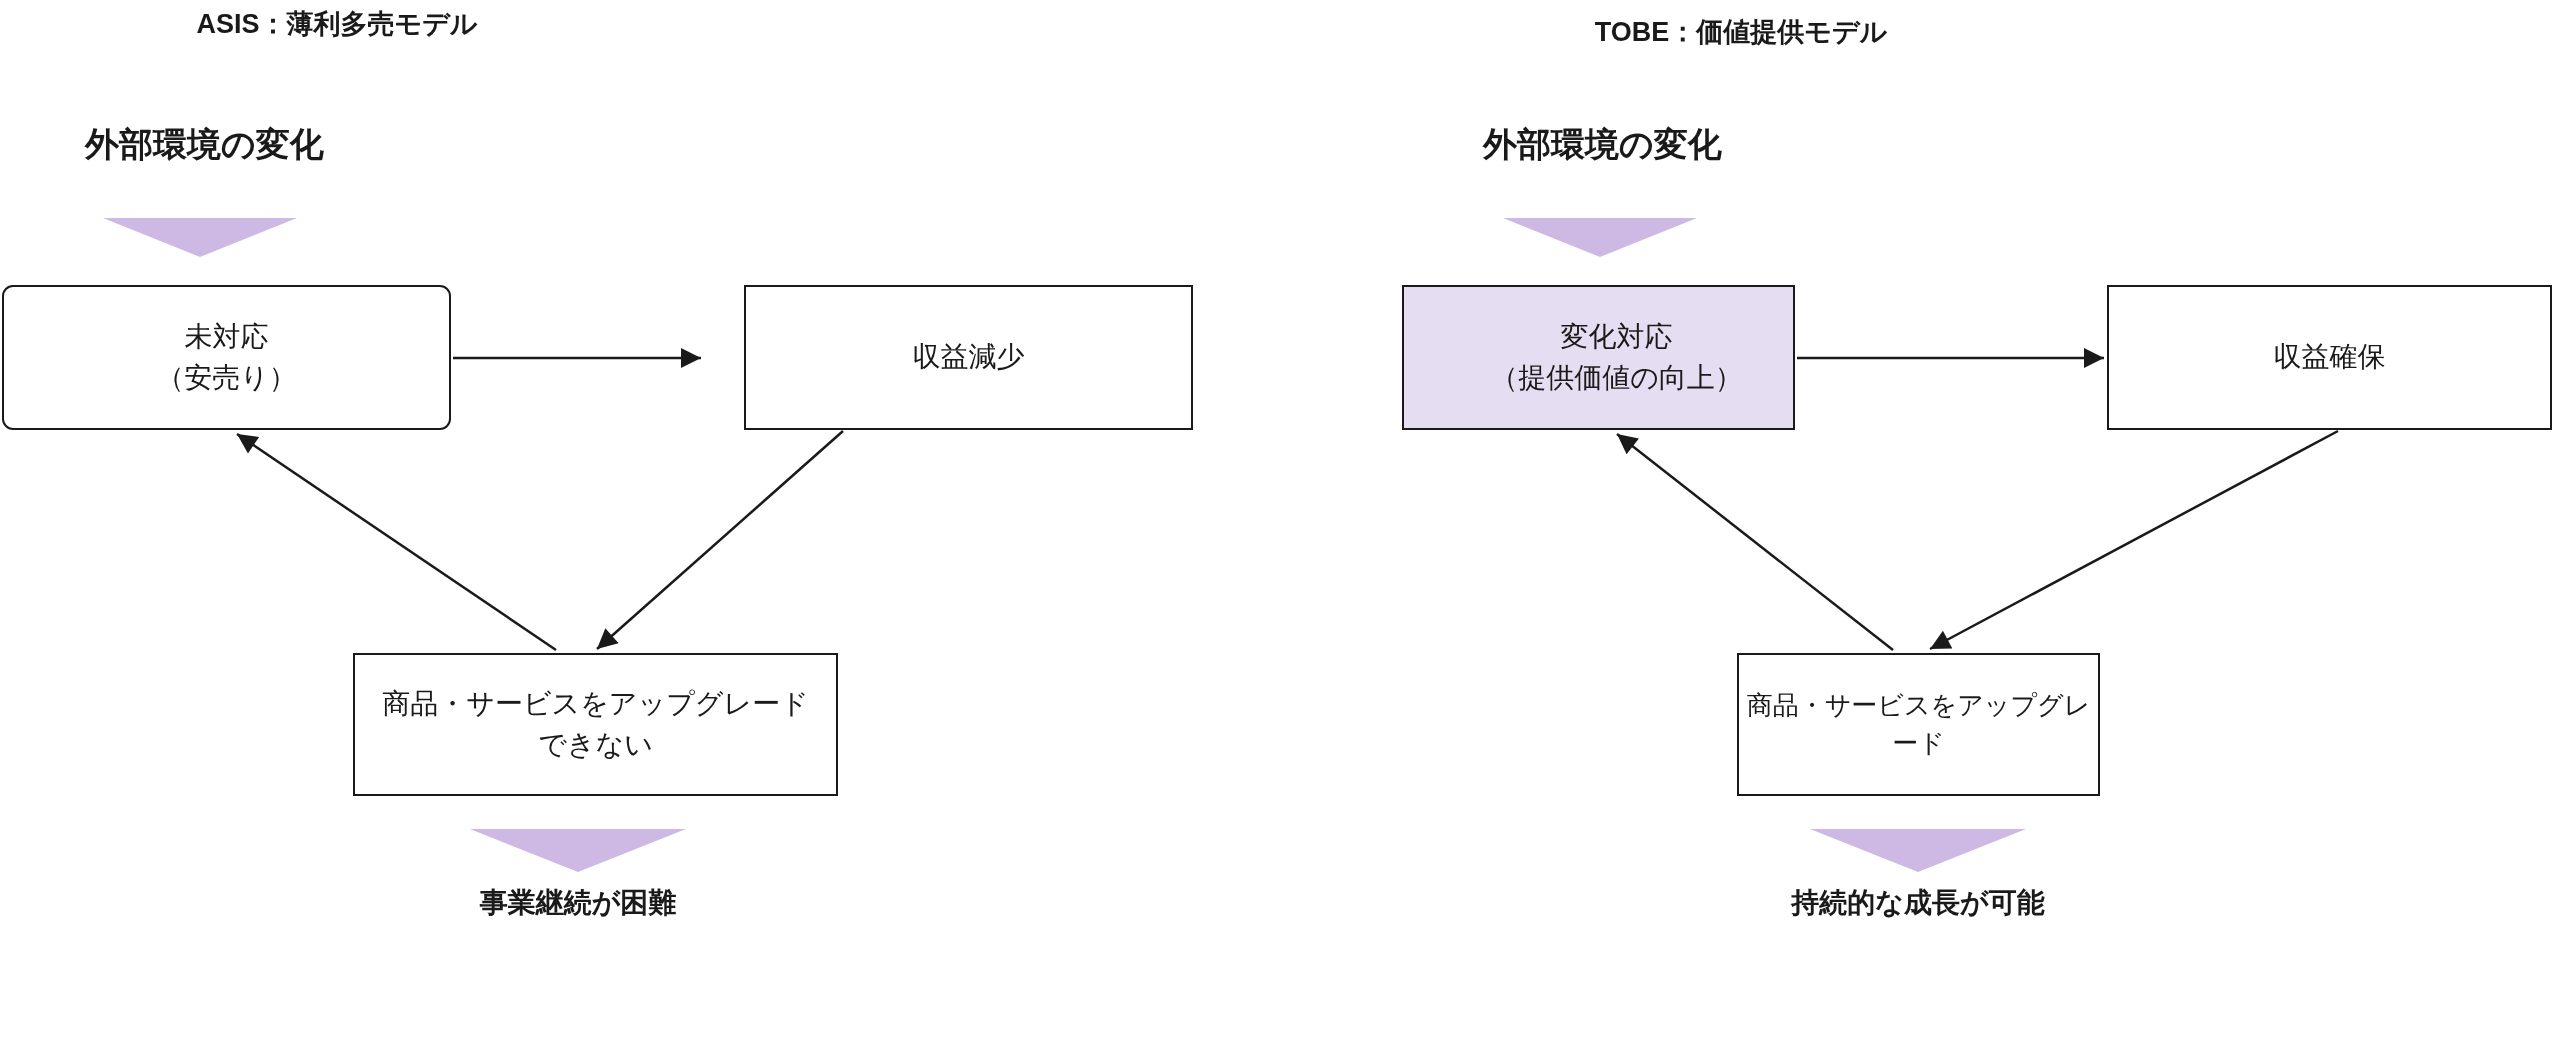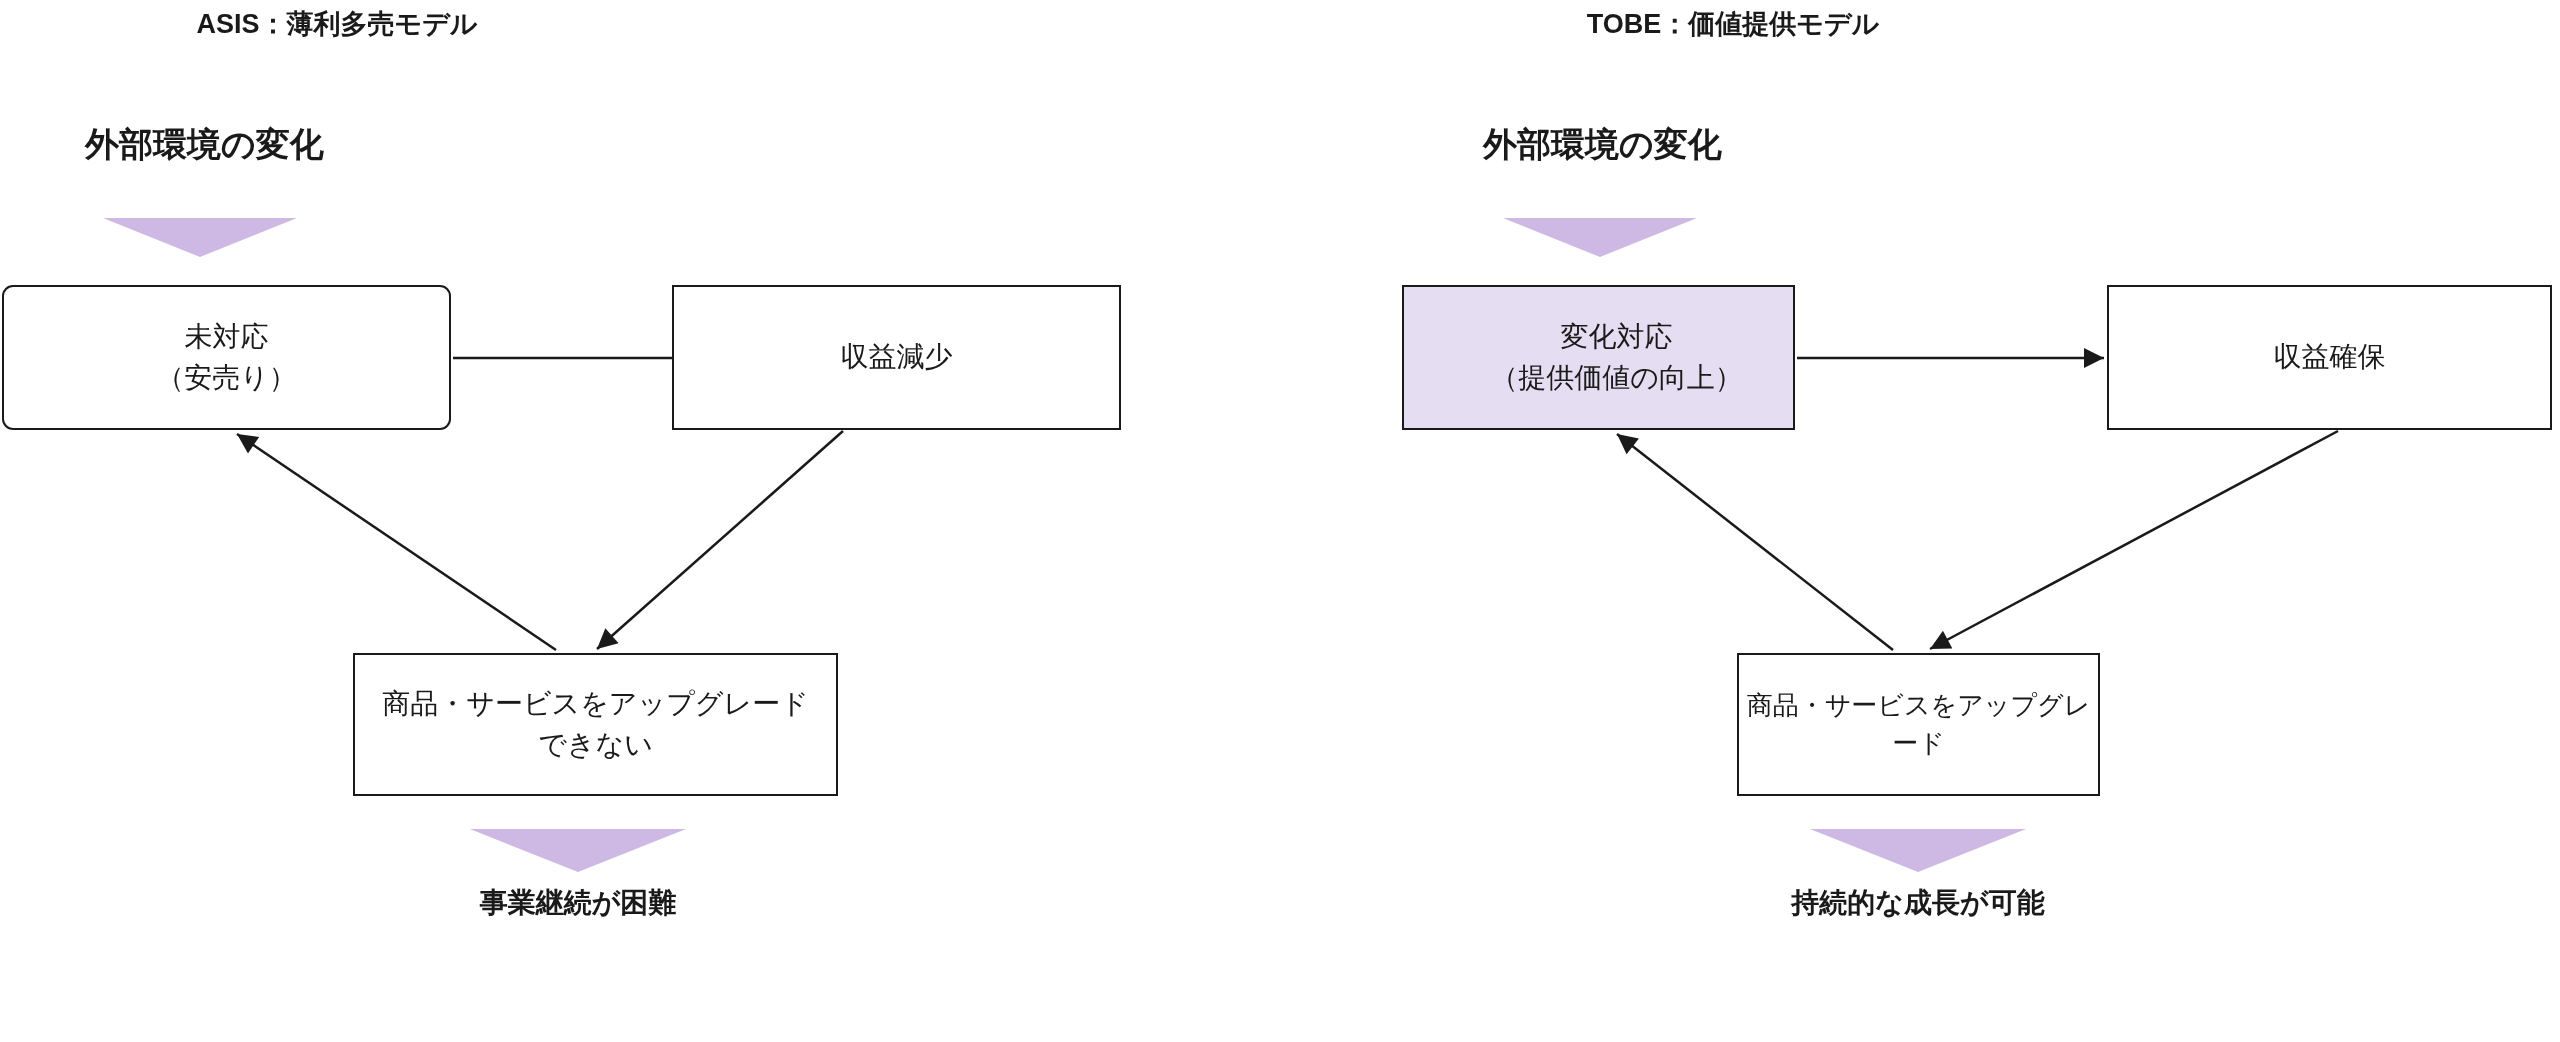--- a/index.html
+++ b/index.html
@@ -90,36 +90,36 @@
 
     <div class="abs env-label" style="left:85px; top:122px;">外部環境の変化</div>
 
     <div class="abs tri" style="left:103px; top:218px; width:194px; height:39px;"></div>
 
     <div class="abs box" style="left:2px; top:285px; width:449px; height:145px;border-radius:11px;">
       <div>未対応</div>
       <div>（安売り）</div>
     </div>
 
-    <div class="abs box" style="left:672px; top:285px; width:449px; height:145px;">
+    <div class="abs box" style="left:744px; top:285px; width:449px; height:145px;">
       <div>収益減少</div>
     </div>
 
     <div class="abs box" style="left:353px; top:653px; width:485px; height:143px;">
       <div>商品・サービスをアップグレード</div>
       <div>できない</div>
     </div>
 
     <div class="abs tri" style="left:470px; top:829px; width:216px; height:43px;"></div>
 
     <div class="abs conclusion" style="left:328px; top:884px; width:500px;">事業継続が困難</div>
   </section>
 
   <section>
-    <h2 class="abs title" style="left:1433px; top:6px; width:600px; margin:0;">TOBE：価値提供モデル</h2>
+    <h2 class="abs title" style="left:1433px; top:6px; width:600px; margin:8px;">TOBE：価値提供モデル</h2>
 
     <div class="abs env-label" style="left:1483px; top:122px;">外部環境の変化</div>
 
     <div class="abs tri" style="left:1503px; top:218px; width:194px; height:39px;"></div>
 
     <div class="abs box highlight" style="left:1402px; top:285px; width:393px; height:145px;">
       <div>変化対応</div>
       <div>（提供価値の向上）</div>
     </div>
 

